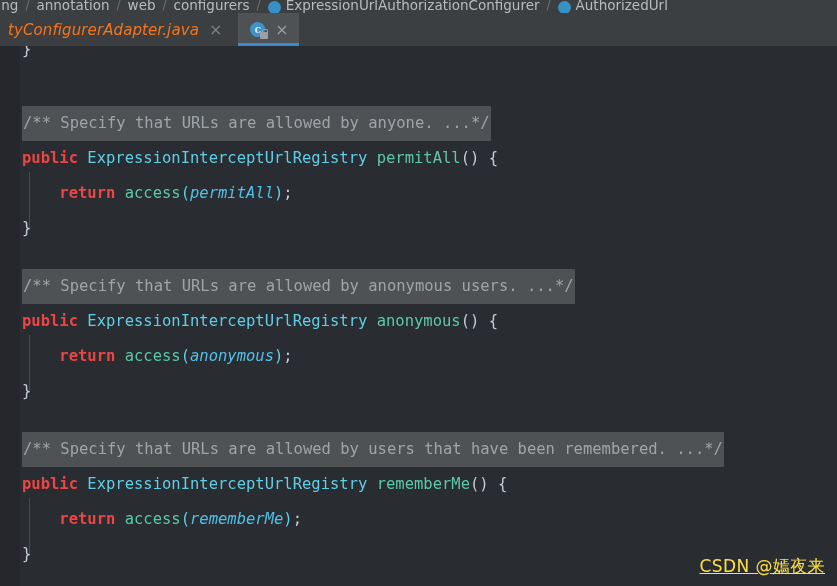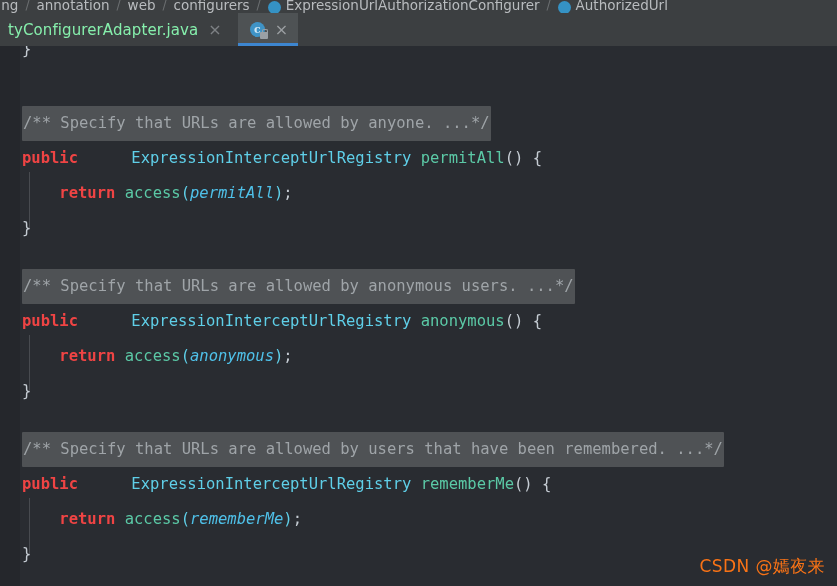--- a/index.html
+++ b/index.html
@@ -70,21 +70,21 @@
     font-size: 15px;
     white-space: nowrap;
     cursor: default;
   }
   .tab.inactive {
     background: #3c3f41;
     color: #9aa7b0;
     margin-left: -96px;   
     padding-left: 104px;
   }
-  .tab.inactive .tab-label { color: #86efac; }
+  .tab.inactive .tab-label { color: #f97316; font-style: italic; }
   .tab.active {
     background: #4e5254;
     color: #d6d6d6;
   }
   .tab.active::after {
     content: "";
     position: absolute;
     left: 0; right: 0; bottom: 0;
     height: 3px;
     background: #3d86d0;
@@ -183,36 +183,37 @@
   
   .indent-guide {
     position: absolute;
     left: 29px;
     width: 1px;
     background: #484b50;
   }
 
   
   .kw   { color: #ef4444; font-weight: bold; }
-  .type { color: #5fcfe8; margin-left: 44px; }
+  .type { color: #5fcfe8; }
   .meth { color: #5bc9a6; }
   .brace{ color: #c5ccd3; }
   .paren{ color: #5fcfe8; }
   .param{ color: #4fc1e9; font-style: italic; }
   .plain{ color: #c5ccd3; }
 
   
   .watermark {
     position: absolute;
     right: 12px; bottom: 8px;
     font-family: "DejaVu Sans", sans-serif;
     font-size: 17px;
-    color: #f97316;
+    color: #fde047;
     letter-spacing: 0.4px;
     pointer-events: none;
+    text-decoration: underline;
   }
 </style>
 </head>
 <body>
 
 <div class="breadcrumb-bar">
   <div class="breadcrumb-inner" id="breadcrumb-inner">
       <span class="bc-crumb bc-with-icon">
         <span>ring</span>
       </span>

